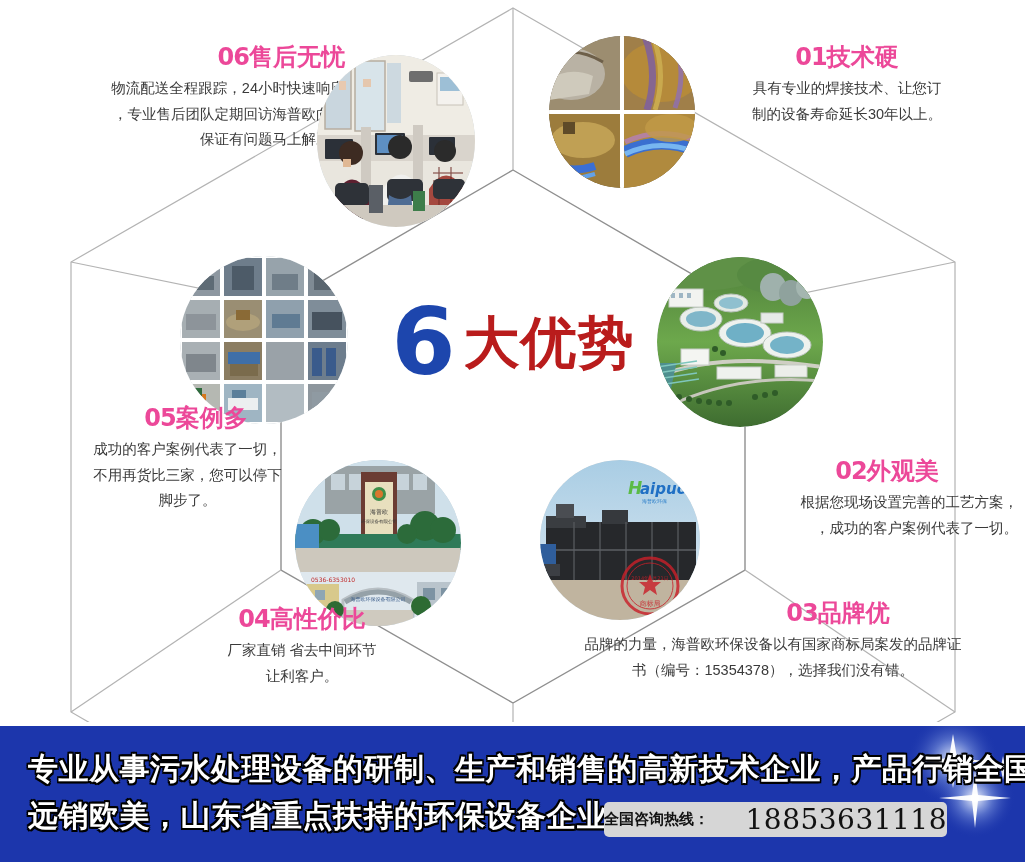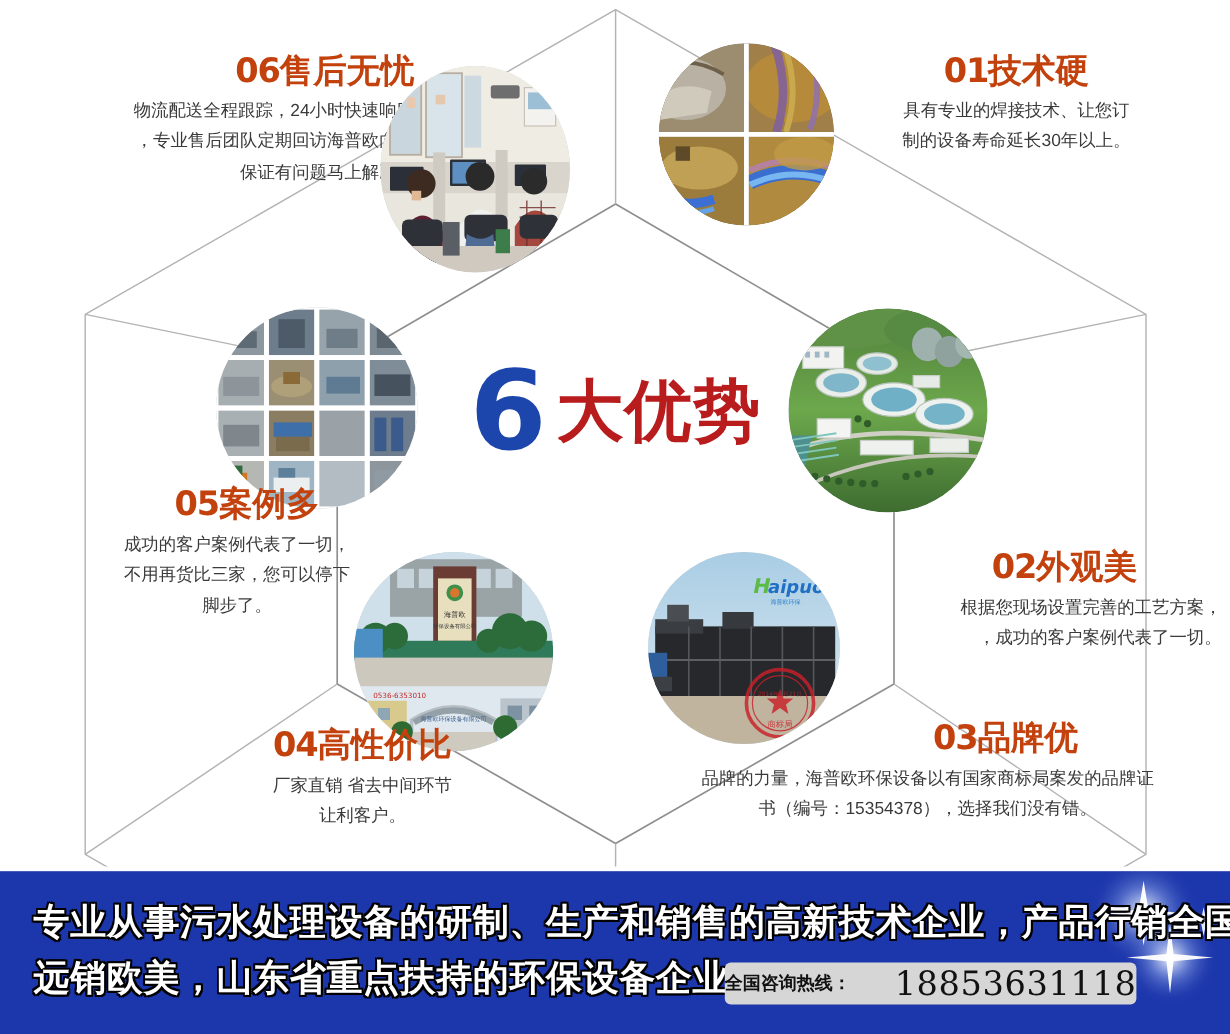--- a/index.html
+++ b/index.html
@@ -27,21 +27,21 @@
     font-family:"DejaVu Sans","Liberation Sans",sans-serif;
   }
   .center-word{
     font-size:56px;font-weight:bold;color:#b91c1c;
     line-height:1;margin-left:10px;letter-spacing:1px;
   }
 
   
   .feature{position:absolute;}
   .feat-head{
-    font-size:28px;font-weight:bold;color:#c2410c;
+    font-size:24px;font-weight:bold;color:#ec4899;
     line-height:1.1;white-space:nowrap;letter-spacing:0px;
   }
   .feat-num{
     font-family:"DejaVu Sans","Liberation Sans",sans-serif;
     letter-spacing:-1px;
   }
   .feat-body{
     font-size:14.5px;color:#3a3a3a;line-height:1.75;
   }
   .right-al{text-align:right;}
@@ -520,21 +520,21 @@
           <rect x="82" y="0" width="4" height="168"></rect>
           <rect x="124" y="0" width="4" height="168"></rect>
           <rect x="0" y="40" width="168" height="4"></rect>
           <rect x="0" y="82" width="168" height="4"></rect>
           <rect x="0" y="124" width="168" height="4"></rect>
         </g>
       </g>
     </svg>
   </div>
 
-  <div class="feature" style="left:34px;top:405px;width:300px;">
+  <div class="feature" style="left:24px;top:405px;width:300px;">
     <div class="feat-head left-al" style="margin-left:44px;">
       <span class="feat-num">05</span><span>案例多</span>
     </div>
     <div class="feat-body left-al" style="margin-top:6px;margin-left:27px;">
       <div>成功的客户案例代表了一切，</div>
       <div>不用再货比三家，您可以停下</div>
       <div>脚步了。</div>
     </div>
   </div>
 

